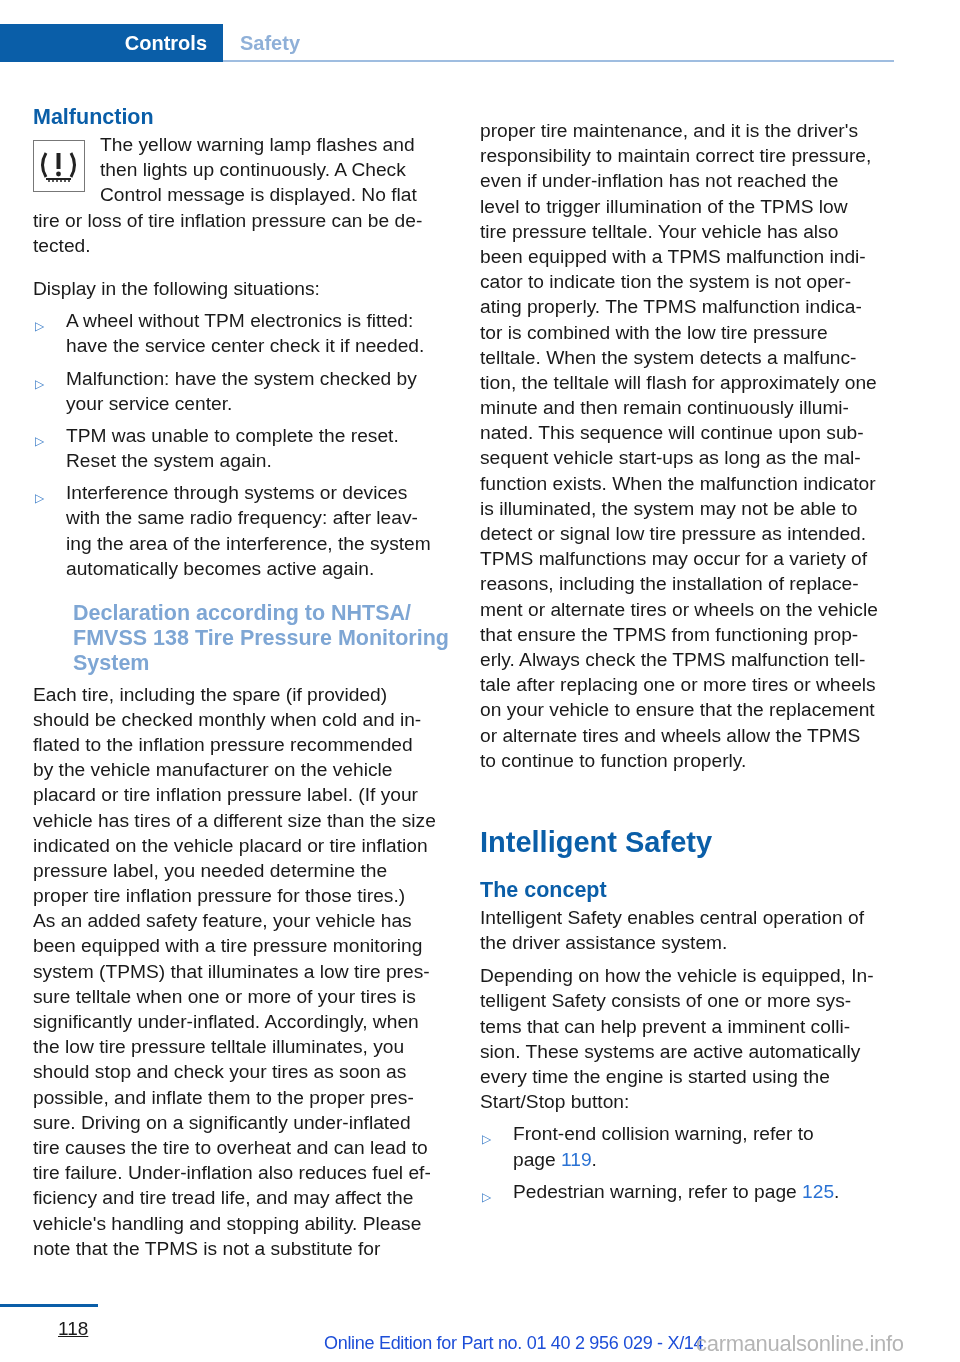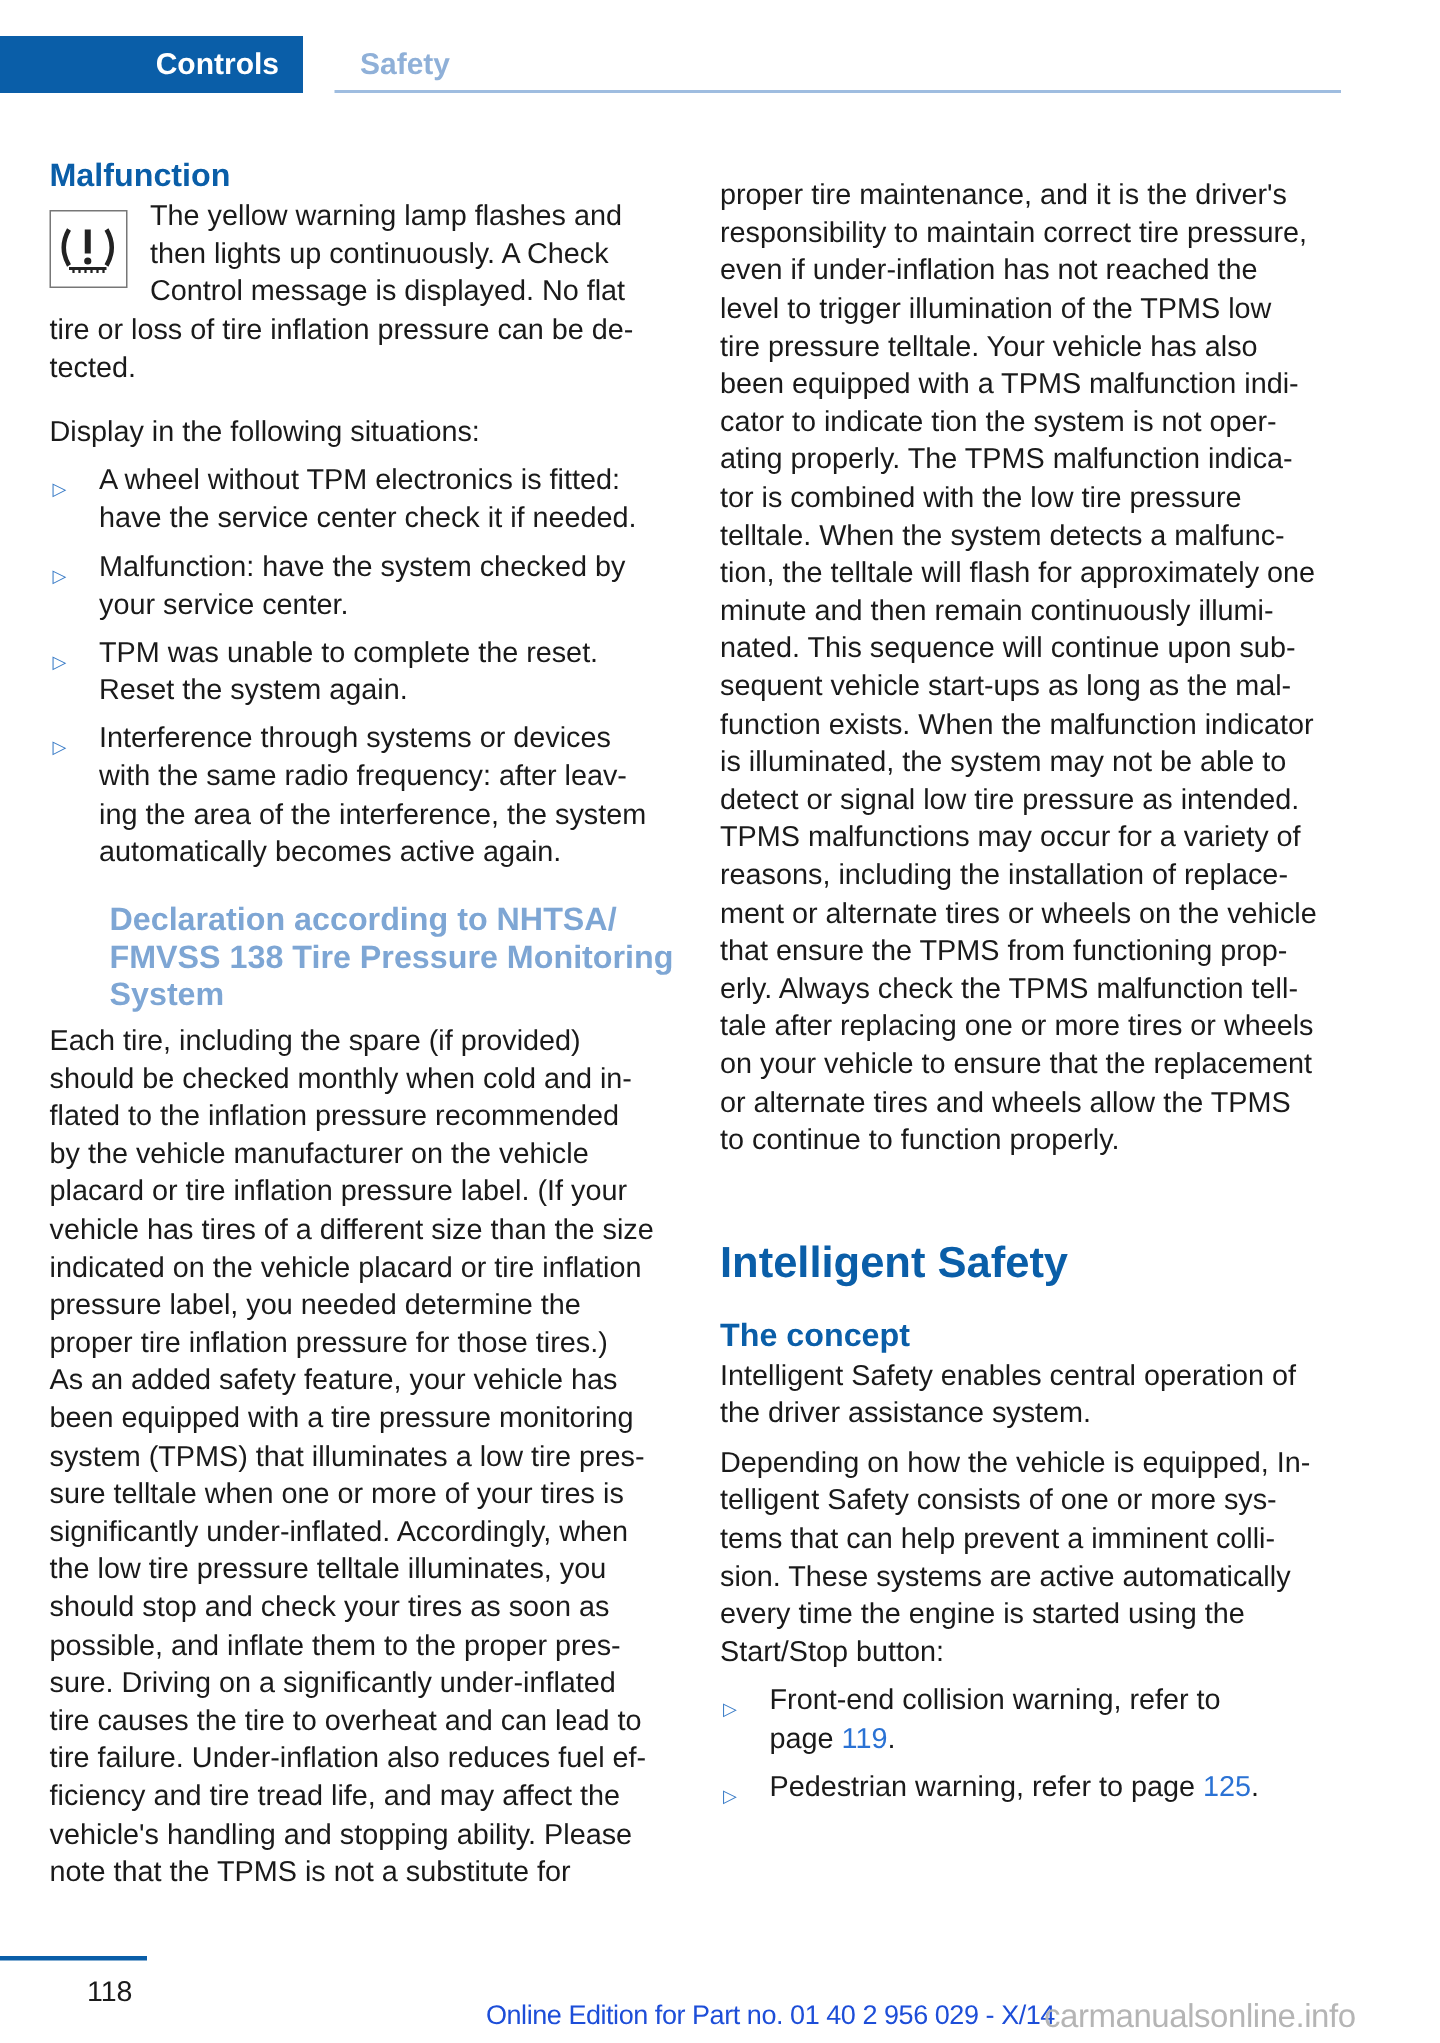--- a/index.html
+++ b/index.html
@@ -1,40 +1,40 @@
 <!DOCTYPE html>
 <html><head>
 <meta charset="utf-8">
 <style>
   html, body { margin:0; padding:0; background:#ffffff; }
   body { width:960px; height:1362px; position:relative; overflow:hidden;
          font-family:"Liberation Sans", sans-serif; color:#1a1a1a; }
   .header { position:absolute; left:0; top:24px; width:894px; height:38px; }
-  .tab-active { position:absolute; left:0; top:0; width:202px; height:38px; background:#0a5ea8;
+  .tab-active { position:absolute; left:0; top:0; width:223px; height:38px; background:#0a5ea8;
                 color:#fff; font-weight:bold; font-size:20px; line-height:38px; text-align:right;
                 padding-right:16px; box-sizing:border-box; }
   .tab-inactive { position:absolute; left:240px; top:0; height:38px; line-height:38px;
                   color:#8fb0d8; font-weight:bold; font-size:20px; }
   .header-line { position:absolute; left:223px; top:36px; width:671px; height:2px; background:#9fbde0; }
   .col { position:absolute; width:415px; font-size:19.2px; line-height:25.2px; }
   .col-left { left:33px; top:102px; }
   .col-right { left:480px; top:102px; }
   .line { white-space:nowrap; height:25.2px; }
   .h-blue { color:#0a5ea8; font-weight:bold; }
   .h-light { color:#7ea6d4; font-weight:bold; font-size:21.5px; line-height:25px; }
   .h-big { color:#0a5ea8; font-weight:bold; font-size:29px; line-height:34px; }
   .h-sub { color:#0a5ea8; font-weight:bold; font-size:21.5px; line-height:26px; }
   .lamp { position:absolute; left:0; top:38px; width:52px; height:52px; border:1.5px solid #777; box-sizing:border-box; }
   .indent { padding-left:67px; }
   .bullet { position:relative; padding-left:33px; margin-top:7px; }
   .bullet .tri { position:absolute; left:2px; top:6px; font-size:12px; color:#3a7cc7; }
   .para-gap { margin-top:8px; }
   .link { color:#2a72d4; }
   .footer-line { position:absolute; left:0; top:1304px; width:98px; height:3px; background:#0a5ea8; }
-  .page-num { position:absolute; left:58px; top:1318px; font-size:19px; color:#1a1a1a; }
+  .page-num { position:absolute; left:58px; top:1318px; font-size:19px; color:#1a1a1a;text-decoration:underline; }
   .edition { position:absolute; left:324px; top:1333px; font-size:18px; color:#1d4ed8; letter-spacing:-0.3px; }
   .watermark { position:absolute; left:696px; top:1331px; font-size:22px; color:#b5b5b5; letter-spacing:-0.3px; }
 </style>
 </head>
 <body>
 
 <div class="header">
   <div class="tab-active">Controls</div>
   <div class="tab-inactive">Safety</div>
   <div class="header-line"></div>

